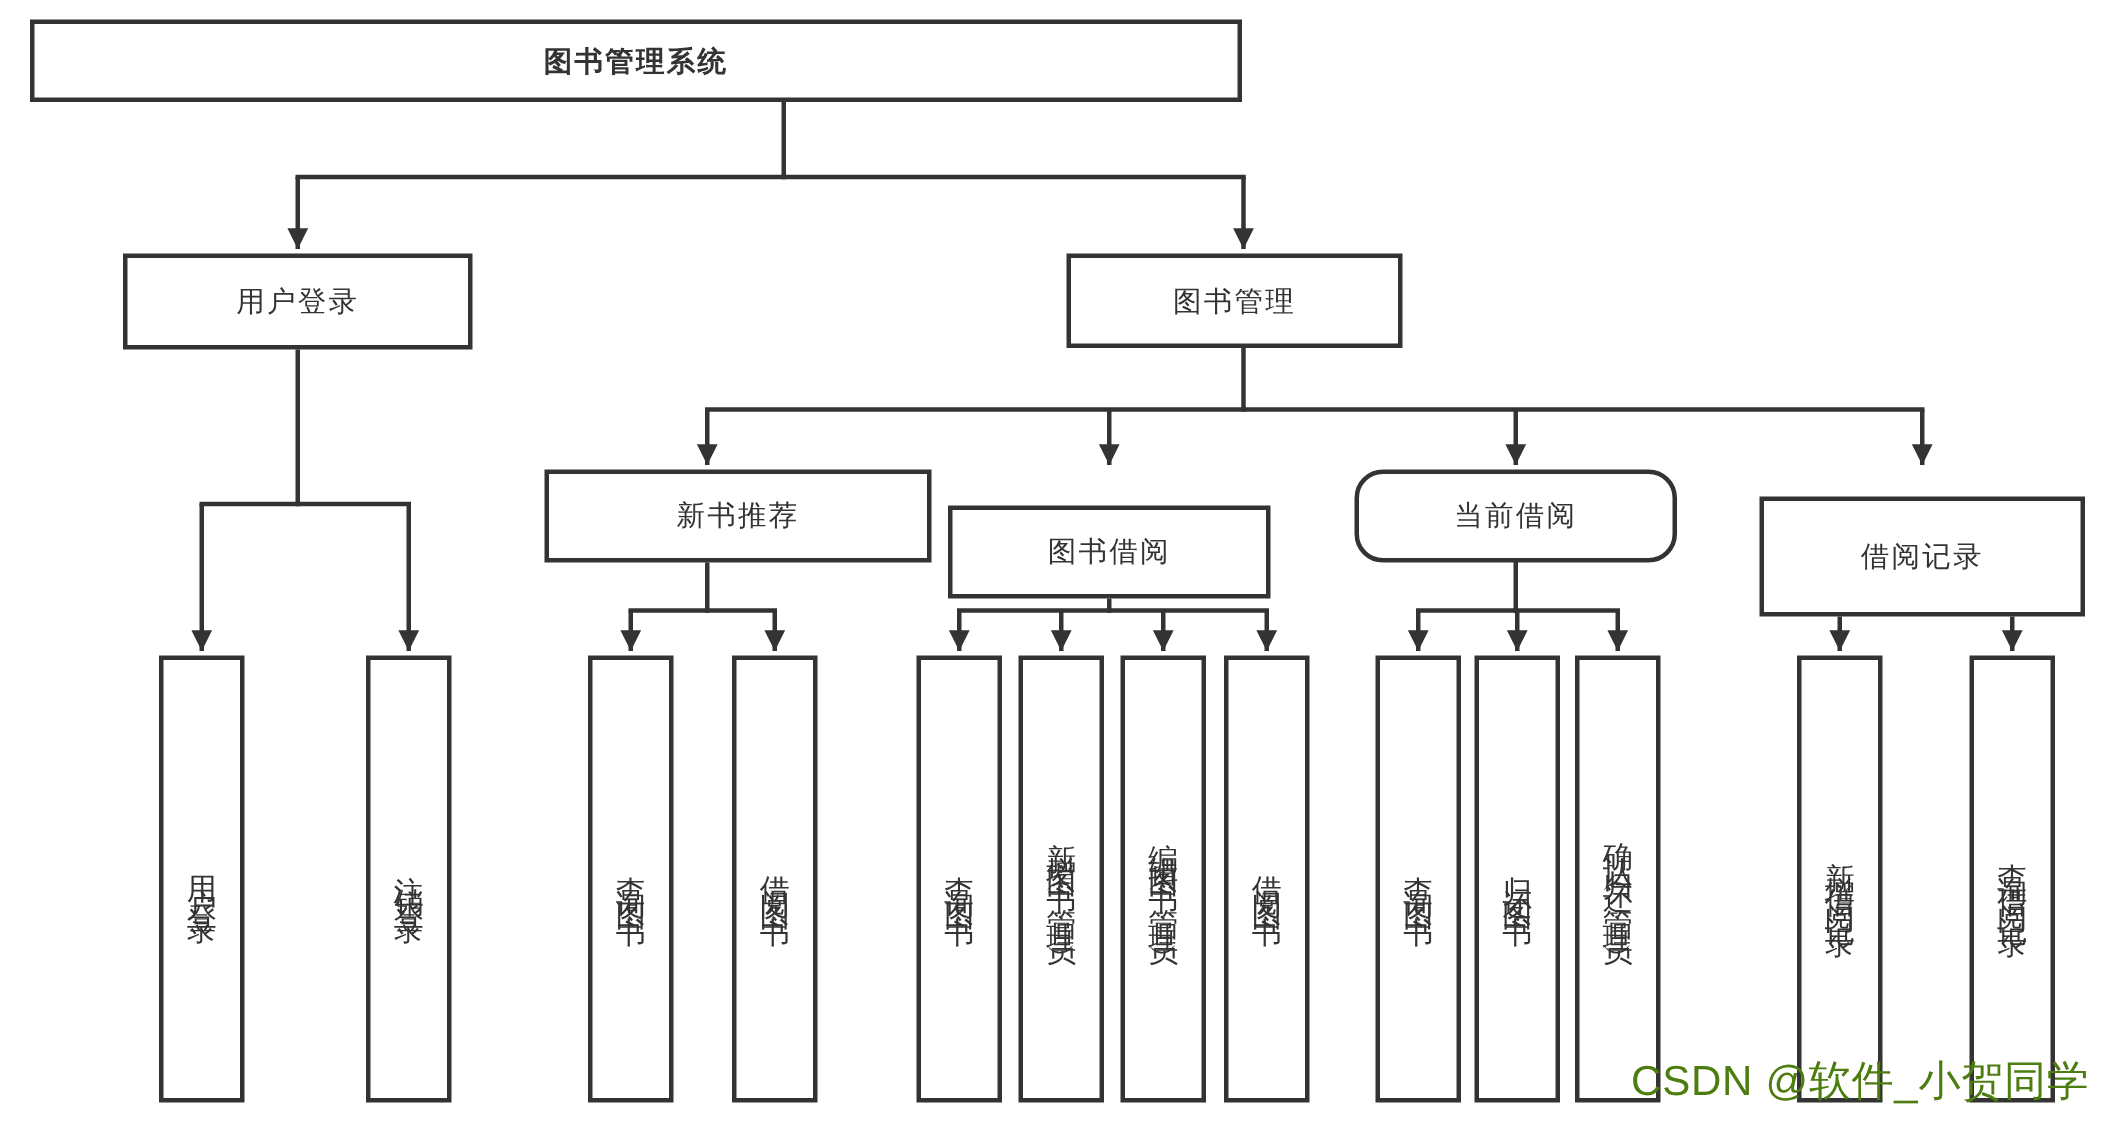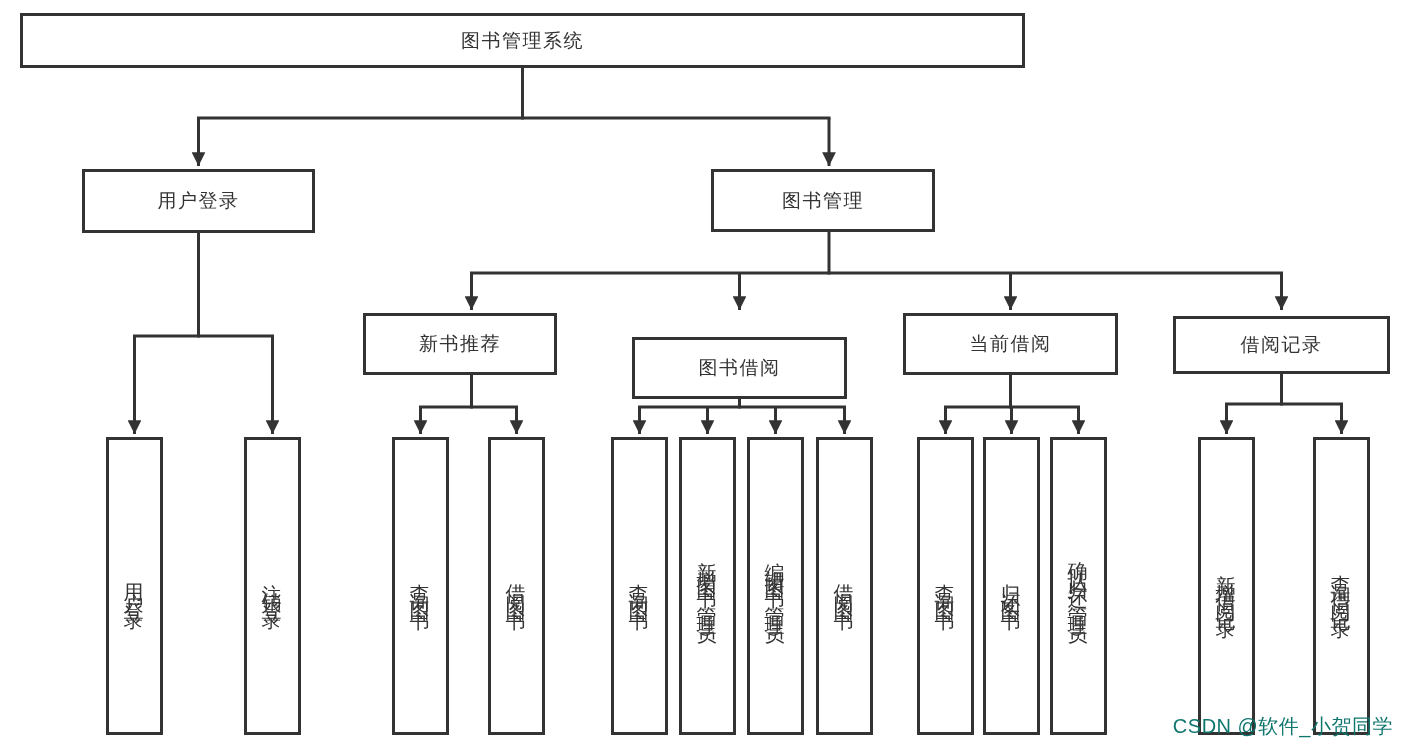--- a/index.html
+++ b/index.html
@@ -43,23 +43,23 @@
     writing-mode: vertical-rl;
     text-orientation: mixed;
     font-size: 20px;
     letter-spacing: 9px;
     white-space: nowrap;
   }
   .watermark {
     position: absolute;
     right: 12px;
     bottom: 7px;
-    font-size: 20px;
+    font-size: 28px;
     letter-spacing: 0.5px;
-    color: #0f766e;
+    color: #4d7c0f;
     z-index: 3;
     white-space: nowrap;
   }
   .connectors path { stroke: #333333; stroke-width: 3; fill: none; }
   .connectors path.bar { stroke-linecap: square; }
 </style>
 </head>
 <body>
 
 <div class="canvas">
@@ -119,41 +119,41 @@
     </g>
 
     <g>
       <path class="bar" d="M1281.5,373 V404"></path>
       <path class="bar" d="M1226.5,404 H1341.5"></path>
       <path d="M1226.5,404 V434" marker-end="url(#arrow)"></path>
       <path d="M1341.5,404 V434" marker-end="url(#arrow)"></path>
     </g>
   </svg>
 
-  <div class="node hbox" style="left:20px; top:13px; width:1005px; height:55px;">
+  <div class="node hbox" style="left:20px; top:13px; width:808px; height:55px;font-weight:bold;">
     <span class="label">图书管理系统</span>
   </div>
 
   <div class="node hbox" style="left:82px; top:169px; width:233px; height:64px;">
     <span class="label">用户登录</span>
   </div>
   <div class="node hbox" style="left:711px; top:169px; width:224px; height:63px;">
     <span class="label">图书管理</span>
   </div>
 
-  <div class="node hbox" style="left:363px; top:313px; width:194px; height:62px;">
+  <div class="node hbox" style="left:363px; top:313px; width:258px; height:62px;">
     <span class="label">新书推荐</span>
   </div>
   <div class="node hbox" style="left:632px; top:313px; width:215px; height:62px;margin-top:24px;">
     <span class="label">图书借阅</span>
   </div>
-  <div class="node hbox" style="left:903px; top:313px; width:215px; height:62px;">
+  <div class="node hbox" style="left:903px; top:313px; width:215px; height:62px;border-radius:19px;">
     <span class="label">当前借阅</span>
   </div>
-  <div class="node hbox" style="left:1173px; top:316px; width:217px; height:58px;align-items:center;">
+  <div class="node hbox" style="left:1173px; top:331px; width:217px; height:80px;align-items:center;">
     <span class="label">借阅记录</span>
   </div>
 
   <div class="node leaf" style="left:106px;">
     <span class="label">用户登录</span>
   </div>
   <div class="node leaf" style="left:244px;">
     <span class="label">注销登录</span>
   </div>
 

